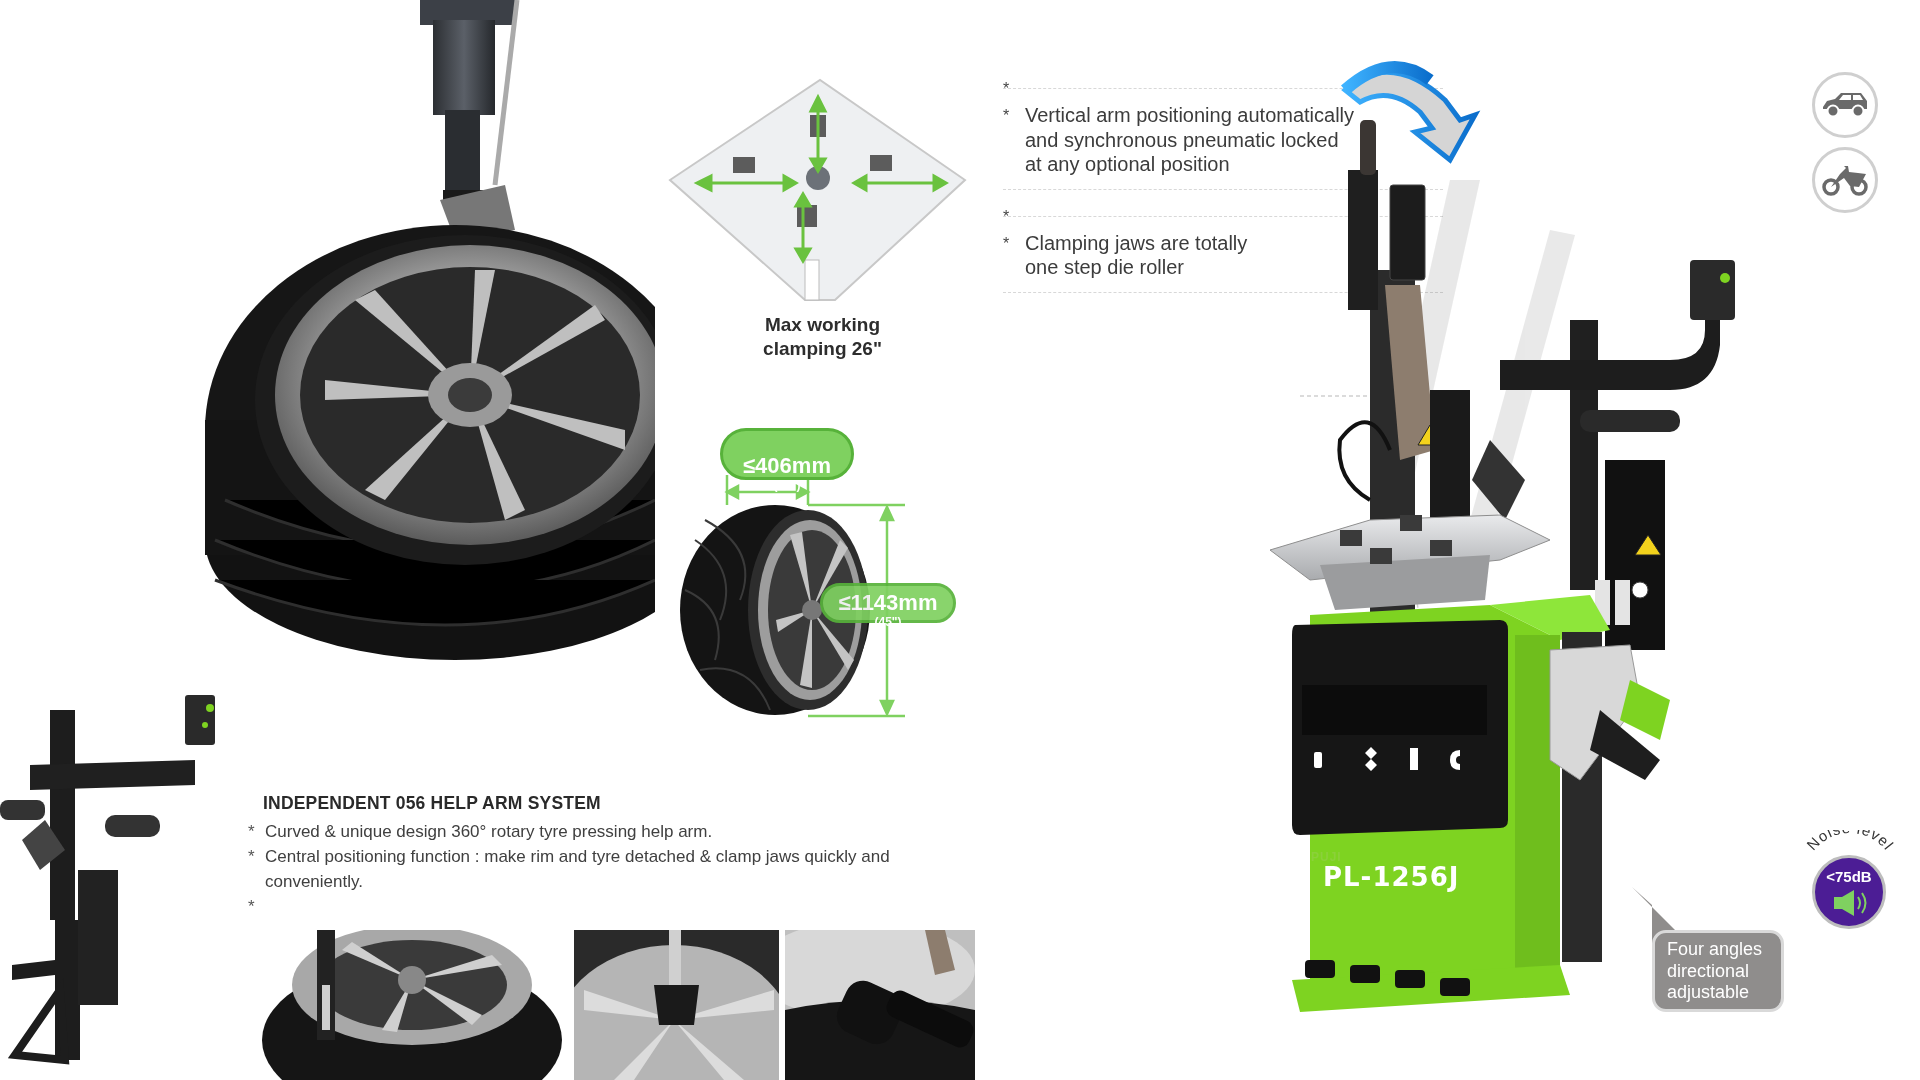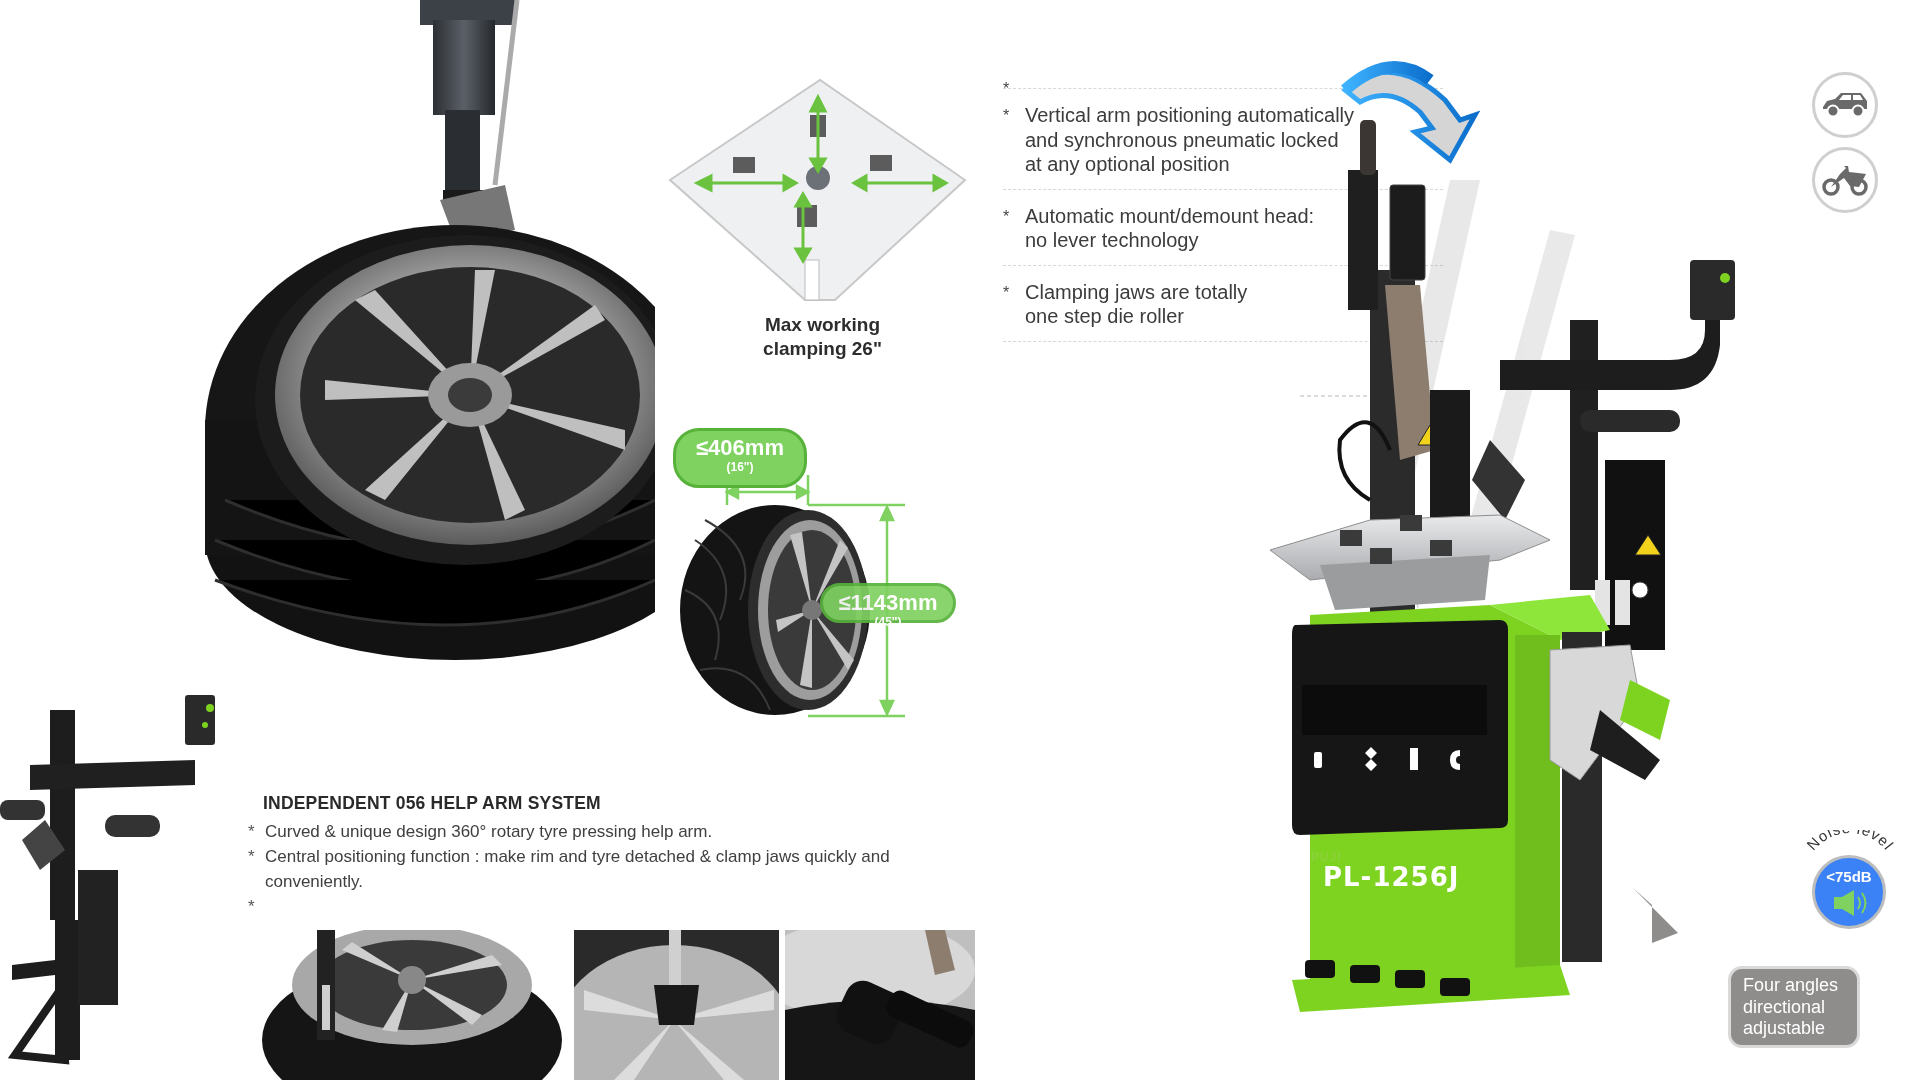--- a/index.html
+++ b/index.html
@@ -18,21 +18,21 @@
   .turntable-caption { left: 700px; top: 313px; width: 245px; text-align: center;
     font-weight: 700; font-size: 19px; line-height: 24px; color: #2d2d2d; }
 
   
   .tire-diagram { left: 680px; top: 420px; width: 290px; height: 300px; }
   .tire-diagram svg { width: 100%; height: 100%; display: block; overflow: visible; }
   .pill { position: absolute; background: #7fd160; border: 3px solid #57b23a; border-radius: 26px;
     color: #fff; text-align: center; font-weight: 700; line-height: 1; }
   .pill .big { font-size: 22px; display: block; }
   .pill .small { font-size: 12px; display: block; margin-top: 2px; }
-  .pill-rim { left: 673px; top: 428px; width: 134px; height: 60px; padding-top: 6px; }
+  .pill-rim { left: 720px; top: 428px; width: 134px; height: 52px; padding-top: 24px; }
   .pill-dia { left: 820px; top: 583px; width: 136px; height: 40px; padding-top: 6px; opacity: 0.92; }
 
   
   .features { left: 1003px; top: 76px; width: 440px; }
   .feature { position: relative; padding-left: 22px; font-size: 20px; line-height: 24.5px; color: #3c3c3c;
     padding-bottom: 12px; margin-bottom: 14px; border-bottom: 1.5px dashed #d8d8d8; }
   .feature:last-child { margin-bottom: 0; }
   .feature .star { position: absolute; left: 0; top: 1px; font-size: 16px; color: #444; }
   .feature .txt { display: block; white-space: pre-line; }
 
@@ -44,29 +44,29 @@
 
   
   .machine { left: 1250px; top: 60px; width: 550px; height: 1020px; }
   .machine svg { width: 100%; height: 100%; display: block; overflow: visible; }
   .model-plate { left: 1303px; top: 848px; width: 170px; height: 50px; }
   .model-brand { position: absolute; left: 8px; top: 2px; font-size: 12px; font-weight: 700; color: #8bd13a; letter-spacing: 1px; }
   .model-name { position: absolute; left: 8px; top: 14px; font-size: 26px; font-weight: 700; color: #ffffff;
     letter-spacing: 1px; font-family: "DejaVu Sans", sans-serif; margin-left: 12px; }
 
   
-  .callout { left: 1728px; top: 930px; width: 132px; height: 82px; background: #8f8d8c;
+  .callout { left: 1652px; top: 930px; width: 132px; height: 82px; background: #8f8d8c;
     border: 3px solid #d9d9d9; border-radius: 14px; color: #fff; font-size: 18px; line-height: 21.5px;
-    padding: 6px 8px 0 12px; margin-top: 36px; }
+    padding: 6px 8px 0 12px; }
   .callout-pointer { left: 1628px; top: 885px; width: 60px; height: 60px; }
 
   
   .noise-arc { left: 1790px; top: 830px; width: 120px; height: 50px; }
   .noise-badge { left: 1812px; top: 855px; width: 74px; height: 74px; border-radius: 50%;
-    background: #3b82f6; border: 3px solid #bdbdbd; color: #fff; text-align: center; }
+    background: #4c1d95; border: 3px solid #bdbdbd; color: #fff; text-align: center; }
   .noise-value { position: absolute; left: 0; top: 10px; width: 100%; font-weight: 700; font-size: 15px; }
   .noise-speaker { position: absolute; left: 17px; top: 30px; }
 
   
   .help-arm { left: 0; top: 690px; width: 240px; height: 390px; }
   .help-arm svg { width: 100%; height: 100%; display: block; }
 
   .help-title { left: 263px; top: 793px; font-size: 17.5px; font-weight: 700; color: #2a2a2a; letter-spacing: 0.2px; }
   .help-list { left: 248px; top: 819px; width: 760px; }
   .help-item { position: relative; padding-left: 17px; font-size: 17px; line-height: 25px; color: #404040;
@@ -216,22 +216,20 @@
     <span class="star">*</span>
   </div>
   <div class="feature">
     <span class="star">*</span>
     <span class="txt">Vertical arm positioning automatically
 and synchronous pneumatic locked
 at any optional position</span>
   </div>
   <div class="feature">
     <span class="star">*</span>
-    <span class="txt">Automatic mount/demount head:
-no lever technology</span>
   </div>
   <div class="feature">
     <span class="star">*</span>
     <span class="txt">Clamping jaws are totally
 one step die roller</span>
   </div>
 </div>
 
 <svg class="abs" style="left:1300px;top:390px;width:140px;height:300px">
   <path d="M0 6 L70 6 Q 95 8 100 40 L125 290" stroke="#cfcfcf" stroke-width="1.5" stroke-dasharray="4 3" fill="none"></path>

